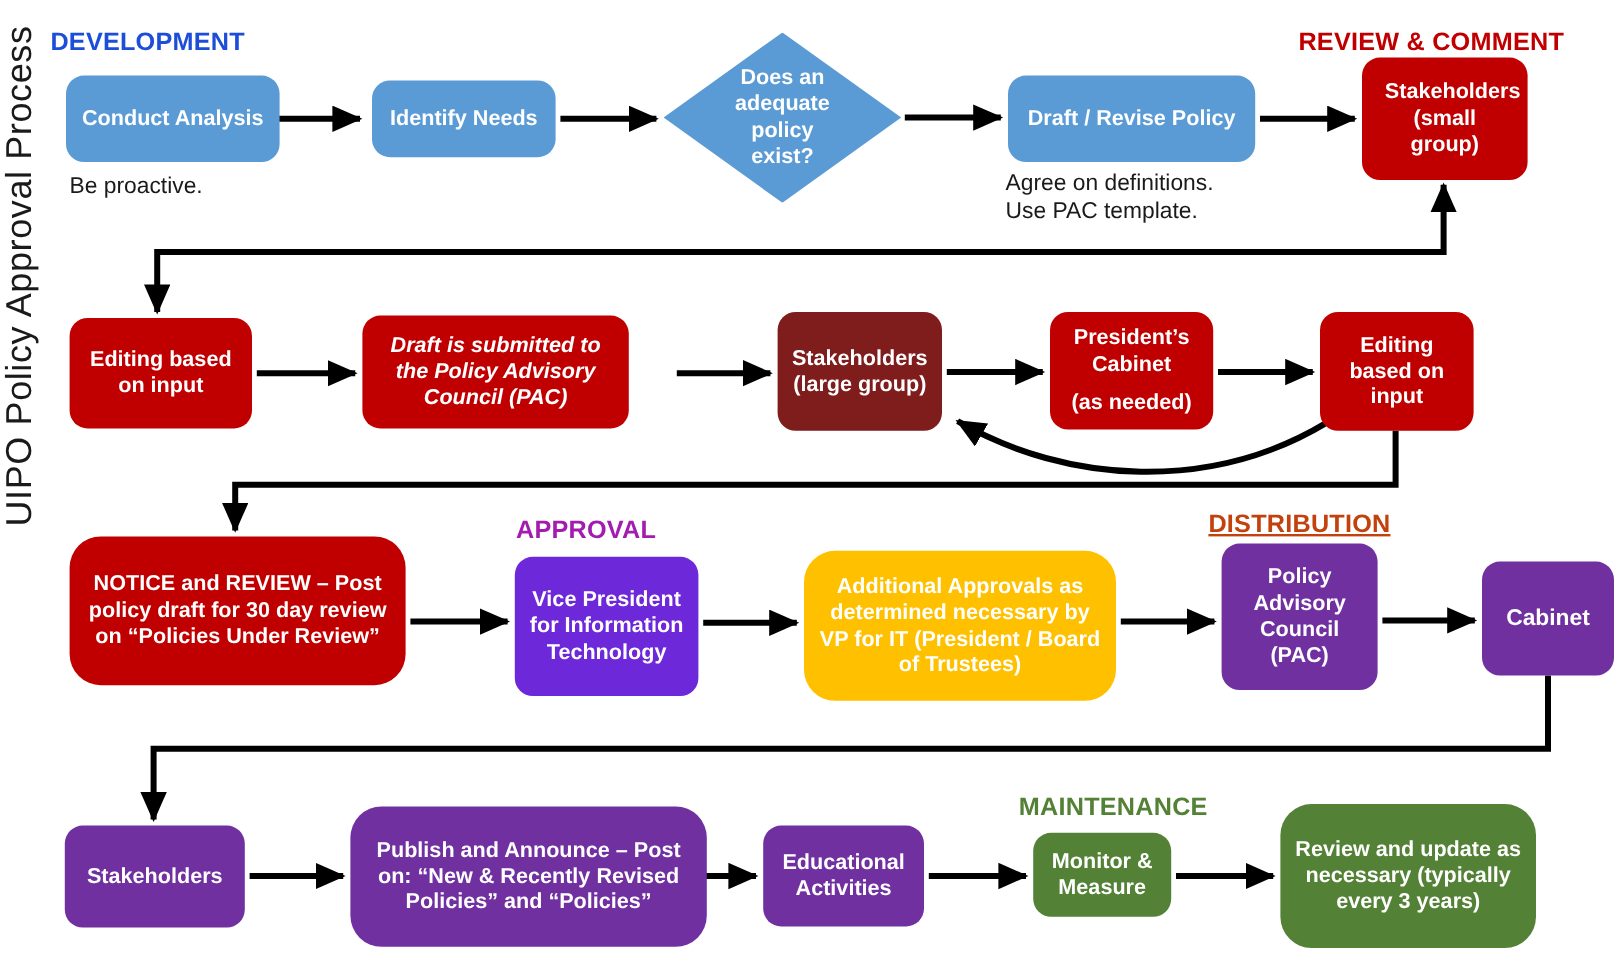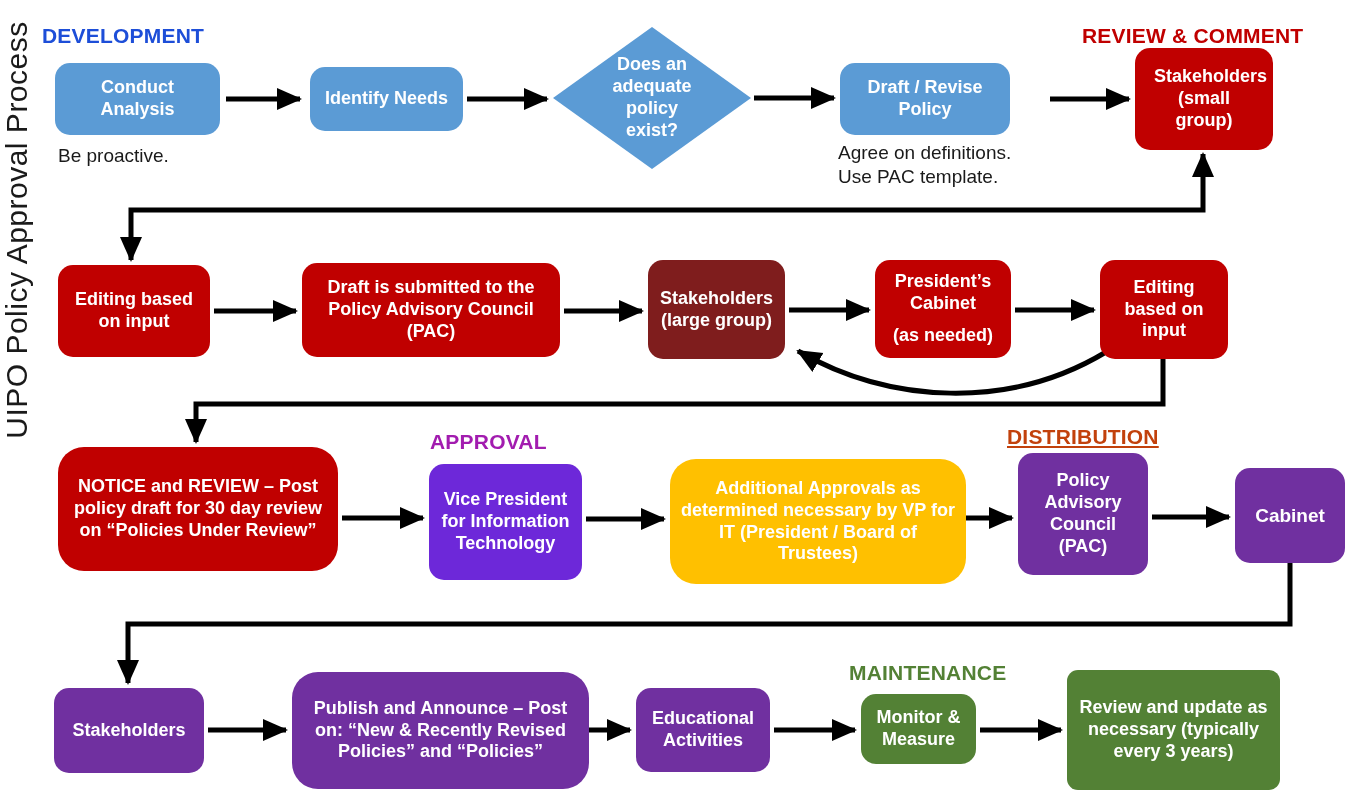--- a/index.html
+++ b/index.html
@@ -24,33 +24,33 @@
   .diamond{
     position:absolute;display:flex;align-items:center;justify-content:center;text-align:center;
     color:#fff;font-size:18px;font-weight:700;line-height:1.22;
     clip-path:polygon(50% 0, 100% 50%, 50% 100%, 0 50%);
   }
   .diamond span{display:block;max-width:105px;}
   .narrow span{max-width:100px;}
   svg.connectors{position:absolute;left:0;top:0;width:1351px;height:795px;pointer-events:none;}
 
   
-  #n-conduct{left:55px;top:63px;width:165px;height:72px;}
+  #n-conduct{left:55px;top:63px;width:178px;height:72px;}
   #n-identify{left:310px;top:67px;width:153px;height:64px;}
   #n-diamond{left:553px;top:27px;width:198px;height:142px;}
-  #n-draft-revise{left:840px;top:63px;width:170px;height:72px;}
+  #n-draft-revise{left:840px;top:63px;width:206px;height:72px;}
   #n-stk-small{left:1135px;top:48px;width:138px;height:102px;}
   #n-edit1{left:58px;top:265px;width:152px;height:92px;}
-  #n-draft-sub{left:302px;top:263px;width:258px;height:94px;}
+  #n-draft-sub{left:302px;top:263px;width:222px;height:94px;font-style:italic;}
   #n-stk-large{left:648px;top:260px;width:137px;height:99px;}
   #n-pres-cabinet{left:875px;top:260px;width:136px;height:98px;}
   #n-edit2{left:1100px;top:260px;width:128px;height:99px;}
   #n-notice{left:58px;top:447px;width:280px;height:124px;}
   #n-vp{left:429px;top:464px;width:153px;height:116px;}
-  #n-additional{left:670px;top:459px;width:296px;height:125px;}
+  #n-additional{left:670px;top:459px;width:260px;height:125px;}
   #n-pac{left:1018px;top:453px;width:130px;height:122px;}
   #n-cabinet{left:1235px;top:468px;width:110px;height:95px;font-size:19px;}
   #n-stk3{left:54px;top:688px;width:150px;height:85px;}
   #n-publish{left:292px;top:672px;width:297px;height:117px;}
   #n-edu{left:636px;top:688px;width:134px;height:84px;}
   #n-monitor{left:861px;top:694px;width:115px;height:70px;}
   #n-review{left:1067px;top:670px;width:213px;height:120px;}
 
   #n-pres-cabinet .sub{margin-top:10px;}
 
@@ -178,17 +178,17 @@
     </div>
   <div class="node big" id="n-publish" style="background-color: rgb(112, 48, 160);">
       <span>Publish and Announce – Post on: “New &amp; Recently Revised Policies” and “Policies”</span>
     </div>
   <div class="node" id="n-edu" style="background-color: rgb(112, 48, 160);">
       <span>Educational Activities</span>
     </div>
   <div class="node" id="n-monitor" style="background-color: rgb(83, 129, 53);">
       <span>Monitor &amp; Measure</span>
     </div>
-  <div class="node big" id="n-review" style="background-color: rgb(83, 129, 53); border-radius: 11px;">
+  <div class="node big" id="n-review" style="background-color: rgb(83, 129, 53);">
       <span>Review and update as necessary (typically every 3 years)</span>
     </div>
 
 </div>
 
 </body></html>

